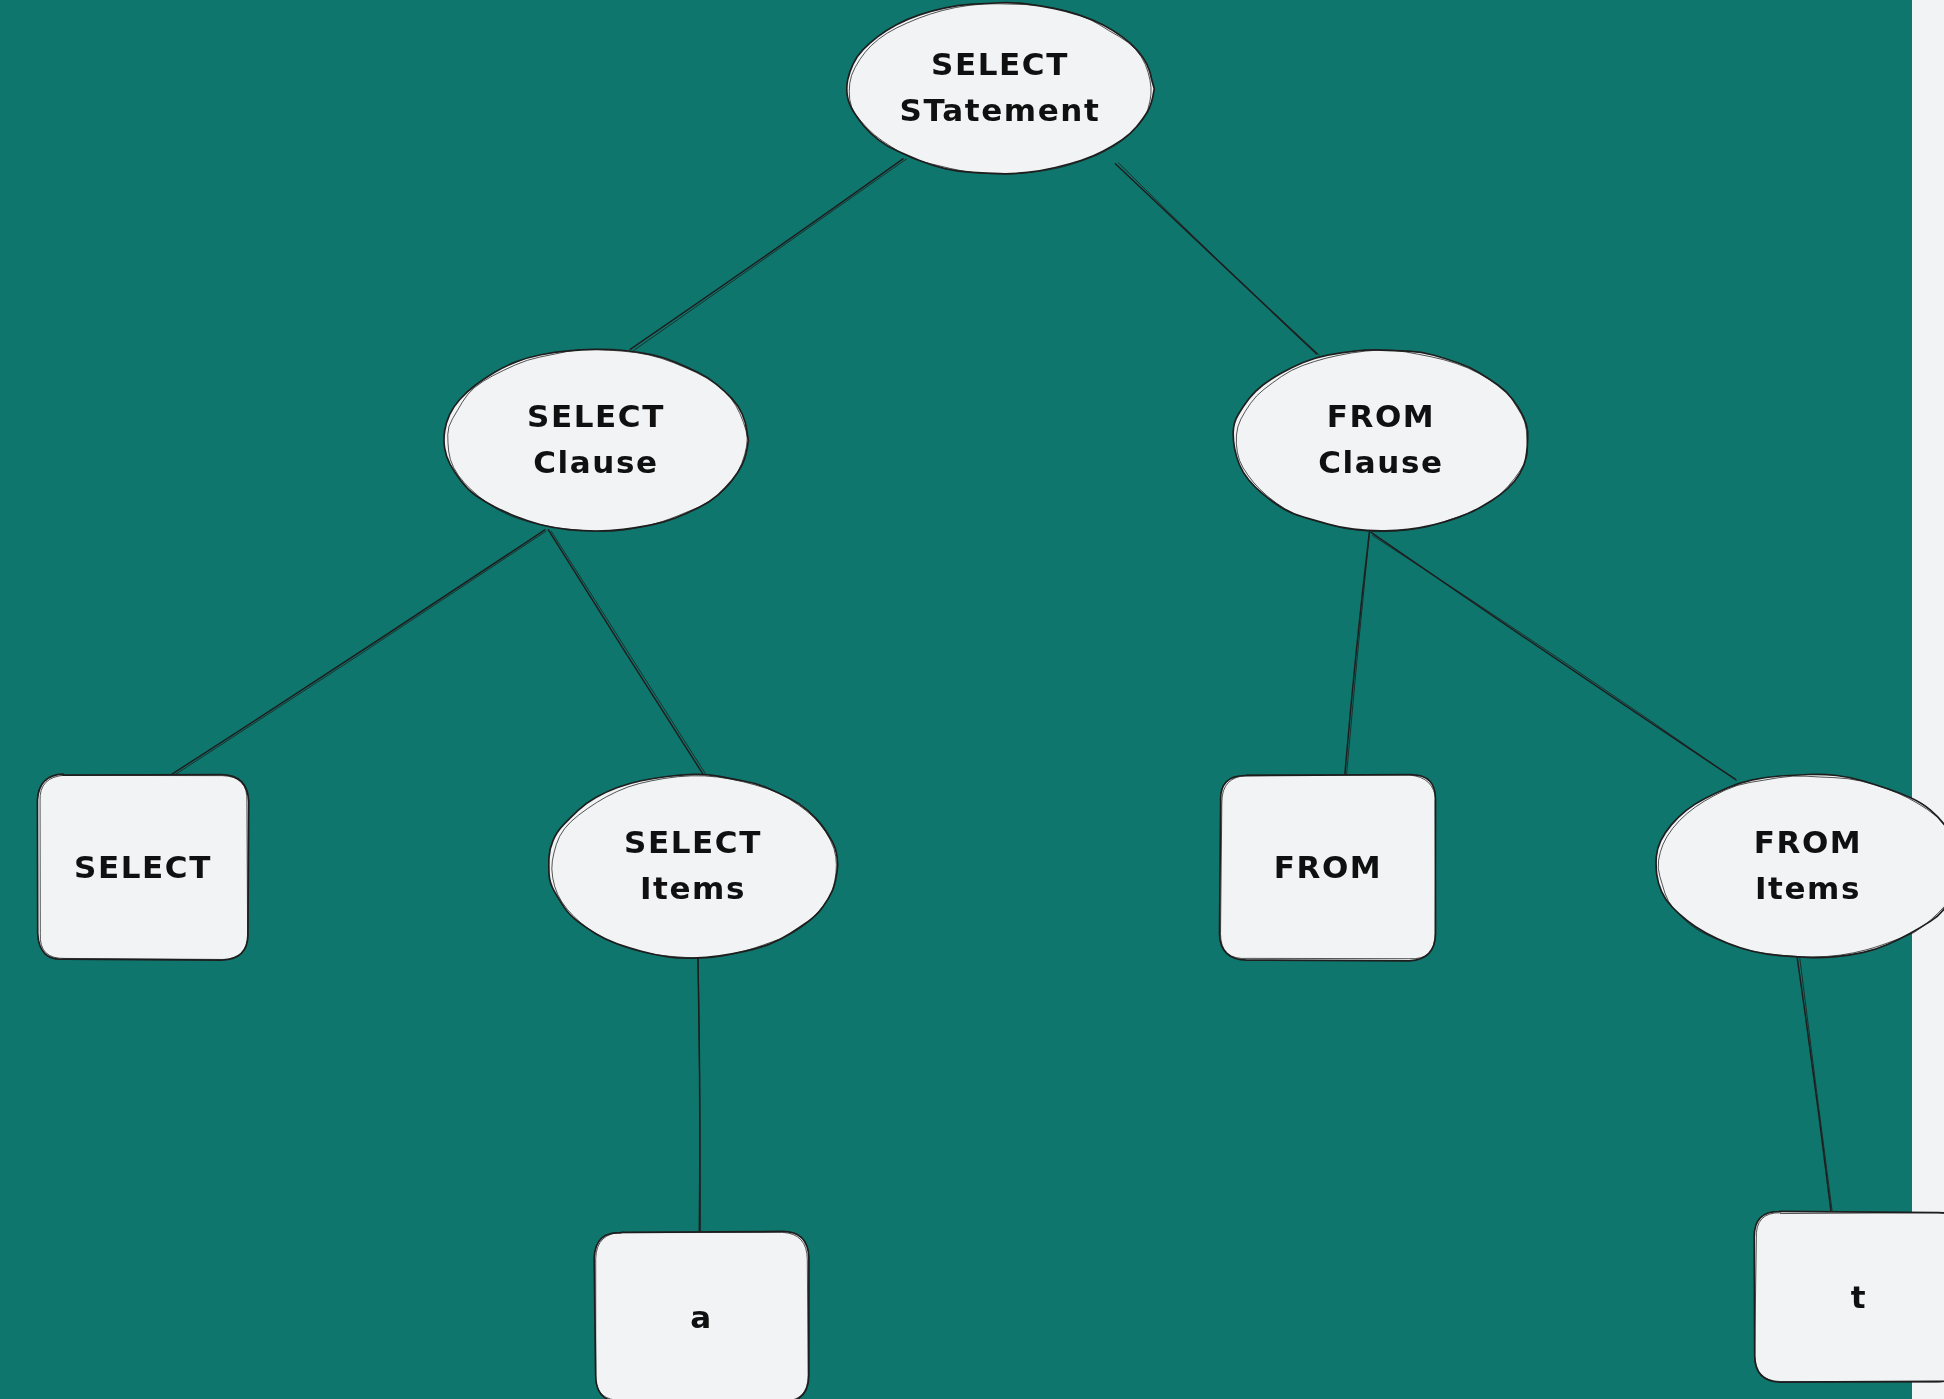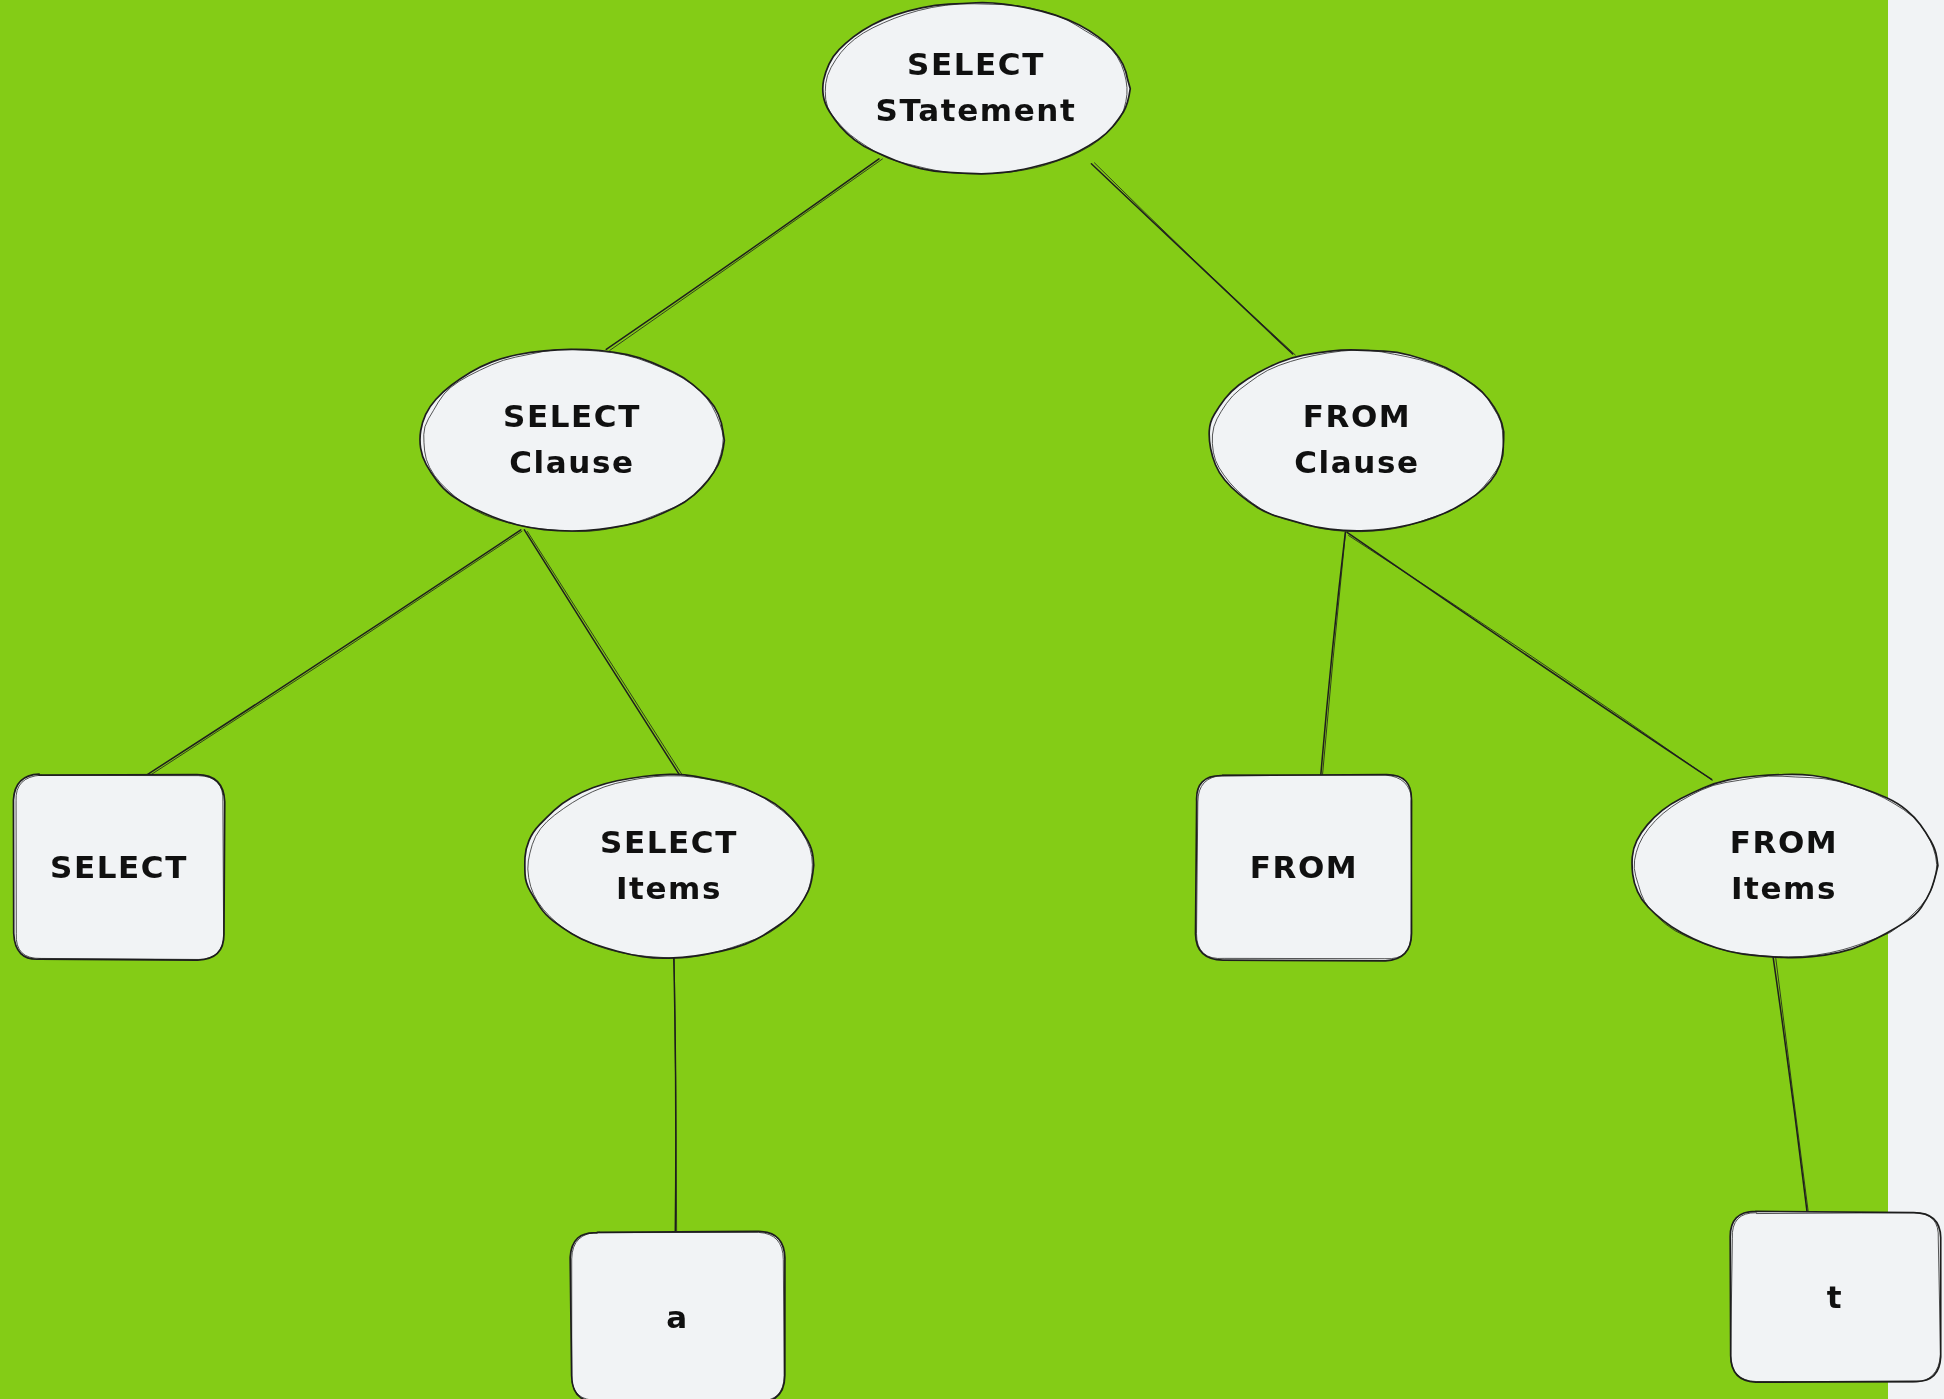--- a/index.html
+++ b/index.html
@@ -11,21 +11,22 @@
   body {
     width: 1944px;
     height: 1399px;
     overflow: hidden;
     font-family: "DejaVu Sans", sans-serif;
   }
   #diagram-root {
     position: relative;
     width: 1888px;
     height: 1399px;
-    background: #84cc16;
+    background: #0f766e;
+    padding-left: 24px;
   }
   #tree-svg {
     display: block;
     width: 1944px;
     height: 1399px;
   }
   .node-shape {
     fill: #f1f3f5;
     stroke: #1e1e1e;
     stroke-width: 1.7;

